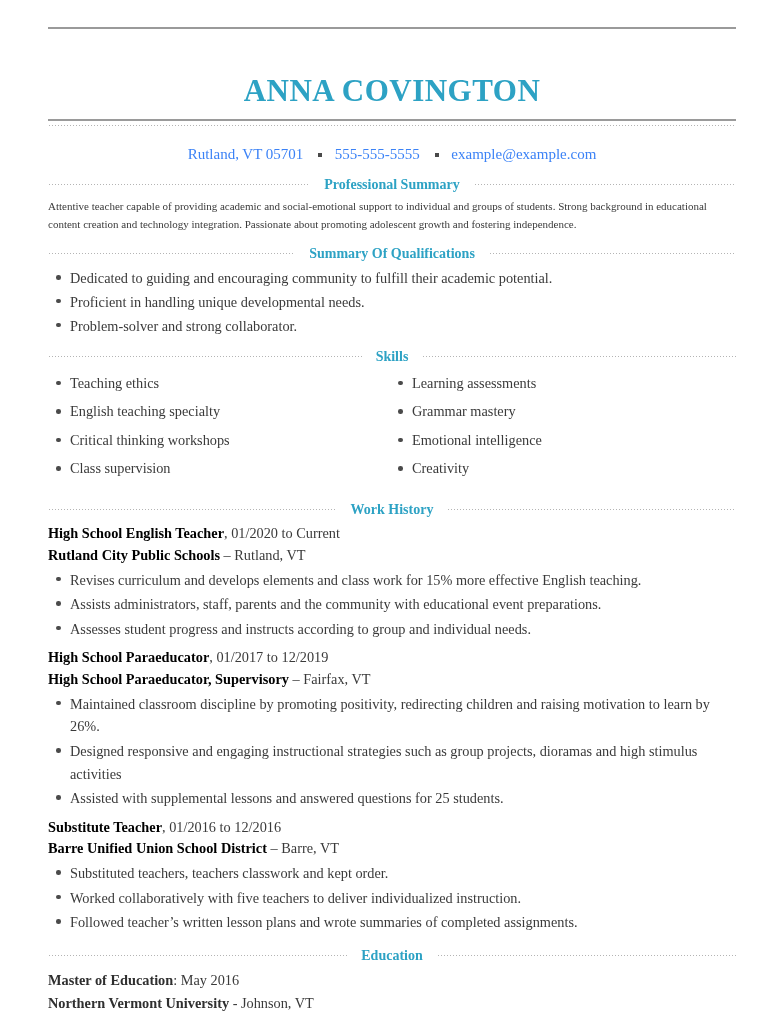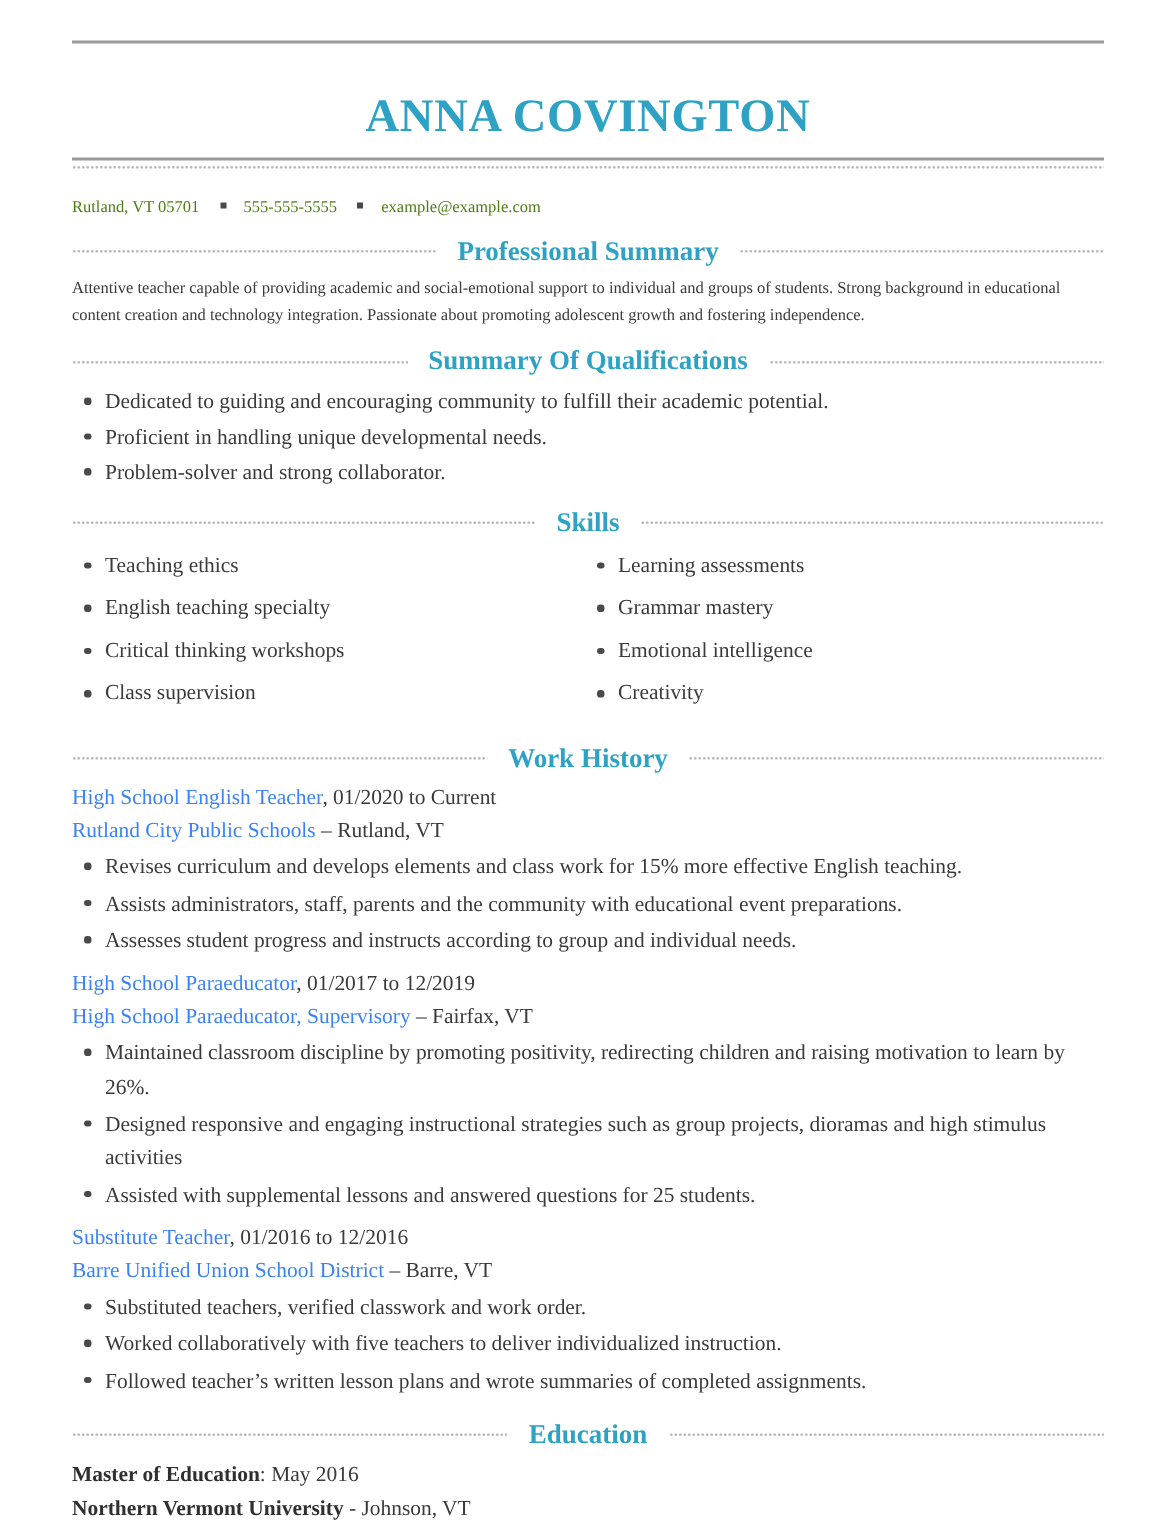--- a/index.html
+++ b/index.html
@@ -29,38 +29,40 @@
     border-top: 2px solid #9a9a9a;
     margin-top: 27px;
   }
   .name {
     text-align: center;
     color: #2da2c4;
     font-size: 31px;
     font-weight: bold;
     letter-spacing: 0.5px;
     line-height: 1;
-    padding: 32px 0 13px 0;
+    padding: 4px 0 13px 0;
     font-family: "Liberation Serif", "DejaVu Serif", serif;
+    margin-top: 42px;
   }
   .header-rule-bottom {
     height: 0;
     border-top: 2px solid #9a9a9a;
   }
   .header-rule-dotted {
     height: 3px;
     margin-top: 3px;
     background-image: radial-gradient(circle, #b4b4b4 38%, rgba(0,0,0,0) 42%);
     background-size: 3px 3px;
     background-repeat: repeat-x;
     background-position: 0 center;
   }
   .contact {
-    font-size: 11px;
-    color: #4d7c0f;
+    text-align: center;
+    font-size: 15px;
+    color: #3b82f6;
     padding-top: 19px;
   }
   .contact .sep {
     display: inline-block;
     width: 4px;
     height: 4px;
     background: #4a4a4a;
     vertical-align: 2px;
     margin: 0 9px 0 11px;
   }
@@ -82,21 +84,21 @@
     background-size: 3px 3px;
     background-repeat: repeat-x;
     background-position: 0 center;
   }
   .section-head .dots.right {
     background-position: 0 center;
   }
   .section-title {
     flex: 0 0 auto;
     color: #2da2c4;
-    font-size: 18px;
+    font-size: 14px;
     font-weight: bold;
     white-space: nowrap;
     padding: 0 4px;
     line-height: 1.1;
   }
 
   
   .para {
     font-size: 11px;
     line-height: 1.62;
@@ -156,21 +158,21 @@
   }
 
   
   .job { margin-top: 2px; }
   .job + .job { margin-top: 7px; }
   .job-line {
     font-size: 14.3px;
     line-height: 1.52;
     color: #3a3a3a;
   }
-  .job-line .b { font-weight: normal; color: #3b82f6; }
+  .job-line .b { font-weight: bold; color: #000000; }
   .job ul.bullets { margin-top: 2px; margin-bottom: 0; }
   .job ul.bullets > li { margin-bottom: 2px; }
 
   
   .edu-entry { margin-top: 1px; }
   .edu-line {
     font-size: 14.3px;
     line-height: 1.58;
     color: #3a3a3a;
   }
@@ -285,21 +287,21 @@
     </div>
 
     <div class="job">
       <div class="job-line">
         <span class="b">Substitute Teacher</span><span>, 01/2016 to 12/2016</span>
       </div>
       <div class="job-line">
         <span class="b">Barre Unified Union School District</span><span> – Barre, VT</span>
       </div>
       <ul class="bullets">
-        <li>Substituted teachers, verified classwork and work order.</li>
+        <li>Substituted teachers, teachers classwork and kept order.</li>
         <li>Worked collaboratively with five teachers to deliver individualized instruction.</li>
         <li>Followed teacher’s written lesson plans and wrote summaries of completed assignments.</li>
       </ul>
     </div>
   </div>
 
   <div class="section sec-edu">
     <div class="section-head">
       <span class="dots"></span>
       <span class="section-title">Education</span>

